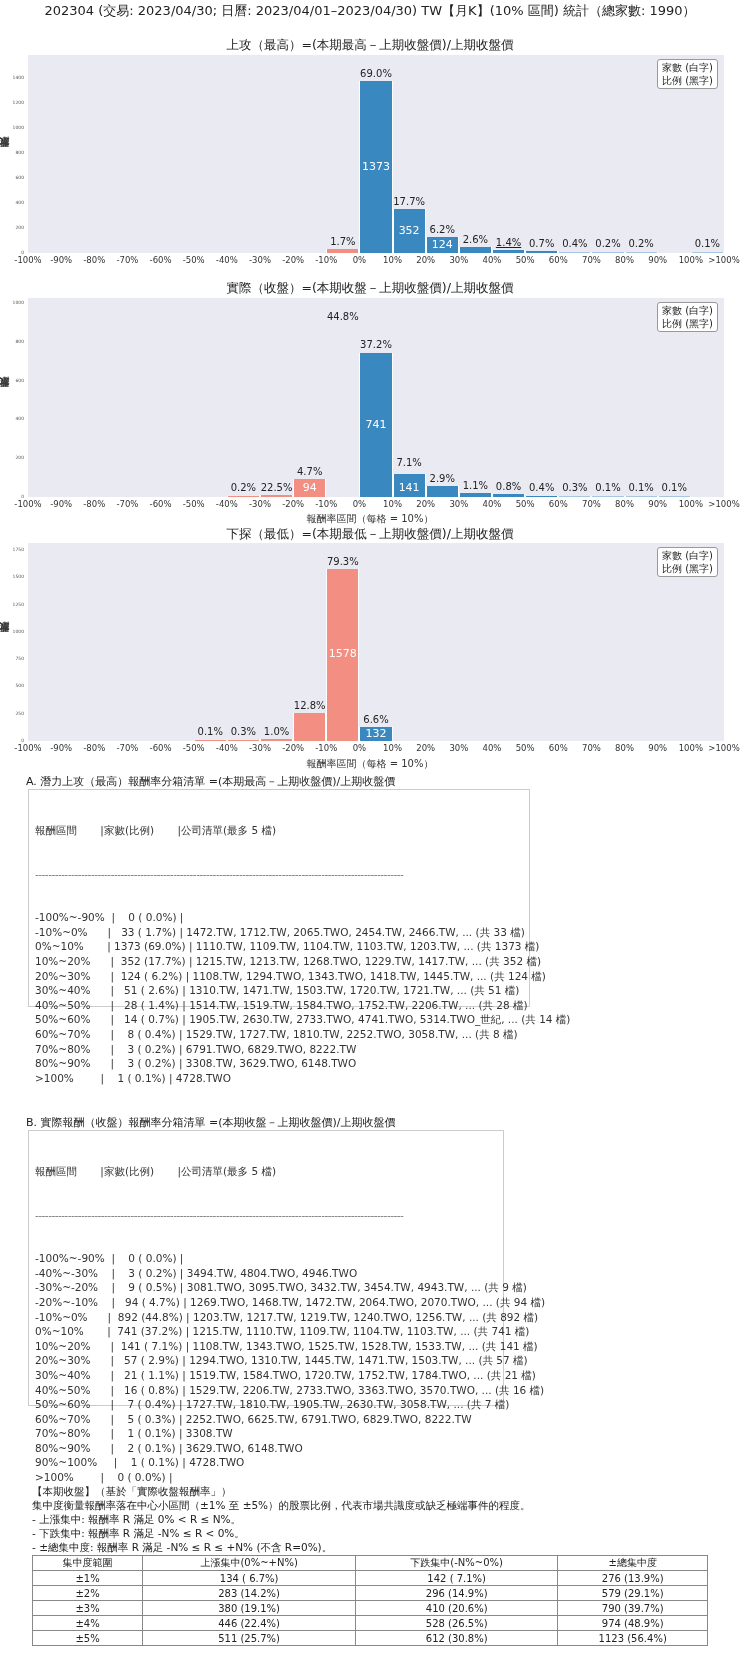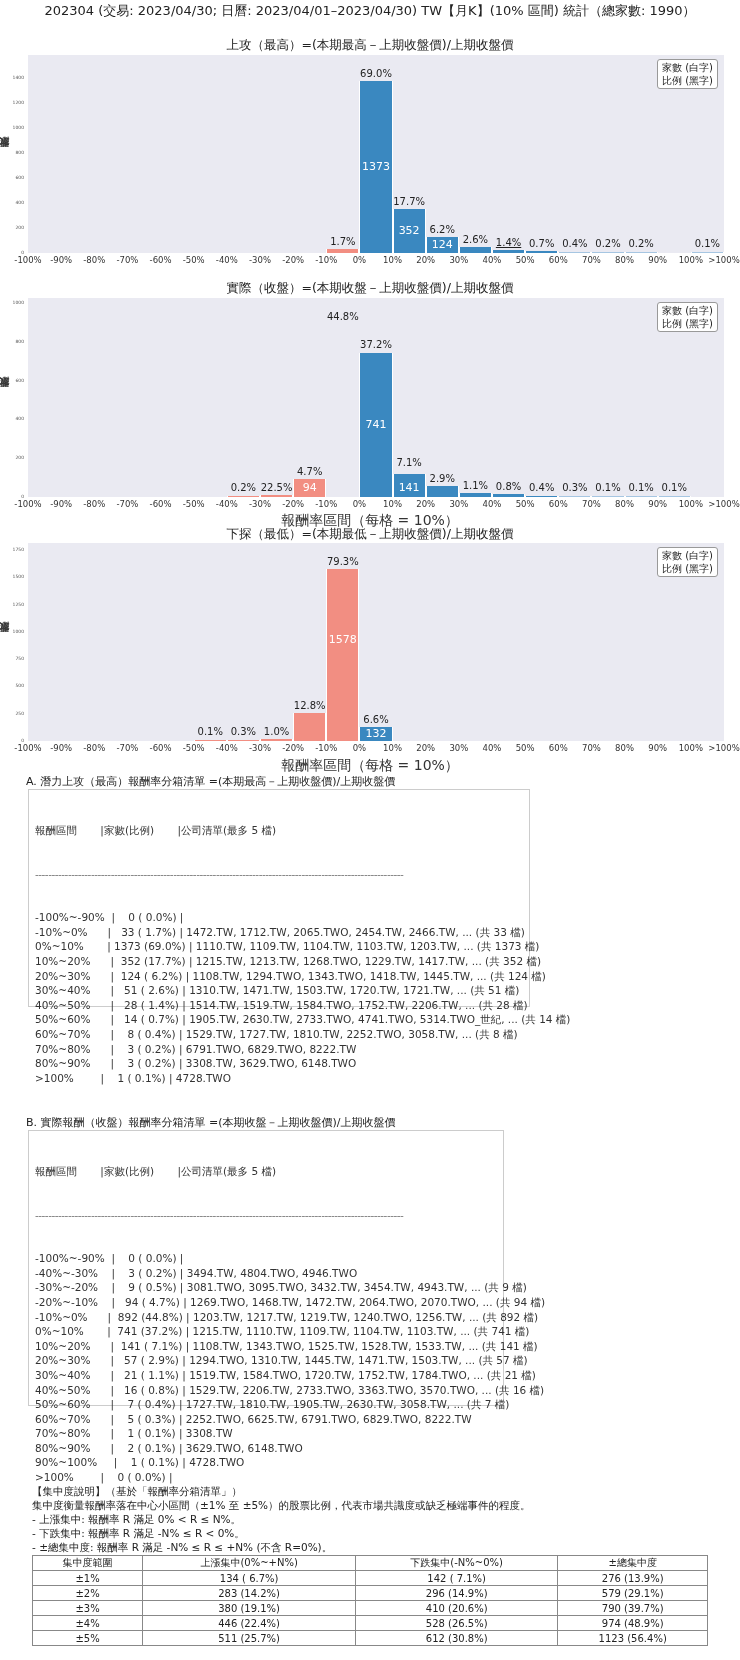--- a/index.html
+++ b/index.html
@@ -9,21 +9,21 @@
   .plot { position: absolute; left: 28px; width: 696px; background: #eaeaf2; }
   .ylabel { position: absolute; left: -2px; font-size: 10px; color: #333; writing-mode: vertical-rl; transform: rotate(180deg); text-align: center; width: 14px; }
   .ytick { position: absolute; font-size: 4.5px; color: #555; width: 22px; text-align: right; left: 2px; }
   .bar { position: absolute; bottom: 0; border-left: 1px solid #fff; border-right: 1px solid #fff; }
   .bar.neg { background: #f28e82; }
   .bar.pos { background: #3a88c0; }
   .bar.light { background: #a6c6e2; }
   .count { position: absolute; width: 100%; text-align: center; color: #fff; font-size: 11px; left: 0; }
   .pct { position: absolute; text-align: center; font-size: 10px; color: #222; width: 40px; margin-left: -4px; }
   .xtick { position: absolute; font-size: 8.5px; color: #333; width: 40px; margin-left: -20px; text-align: center; }
-  .xlabel { position: absolute; left: 0; width: 740px; text-align: center; font-size: 14px; color: #333; }
+  .xlabel { position: absolute; left: 0; width: 740px; text-align: center; font-size: 10px; color: #333; }
   .legend-box { position: absolute; right: 6px; top: 4px; background: #fff; border: 1px solid #999; border-radius: 3px; padding: 1px 4px; font-size: 10px; line-height: 13px; color: #222; }
   .section-title { position: absolute; left: 26px; font-size: 11px; color: #222; }
   .listbox { position: absolute; left: 28px; border: 1px solid #ccc; background: #fff; padding: 4px 6px; font-size: 10.5px; line-height: 14.6px; color: #333; white-space: pre; }
   .listbox .sep { color: #777; letter-spacing: -0.5px; overflow: hidden; height: 14px; }
   .conc { position: absolute; left: 32px; font-size: 10.5px; line-height: 13.5px; color: #222; }
   table.conc-table { position: absolute; left: 32px; top: 1555px; width: 676px; border-collapse: collapse; font-size: 10px; color: #222; }
   .conc-table th, .conc-table td { border: 1px solid #888; text-align: center; height: 15px; font-weight: normal; padding: 0; }
 </style>
 </head>
 <body>
@@ -121,21 +121,21 @@
     <div class="pct" style="left: 166.286px; bottom: 4px;">0.1%</div>
     <div class="bar neg" style="left: 198.857px; width: 33.1429px; height: 1.5px;"></div>
     <div class="pct" style="left: 199.429px; bottom: 4px;">0.3%</div>
     <div class="bar neg" style="left: 232px; width: 33.1429px; height: 2.18182px;"></div>
     <div class="pct" style="left: 232.571px; bottom: 4.18182px;">1.0%</div>
     <div class="bar neg" style="left: 265.143px; width: 33.1429px; height: 27.7091px;">
       <div class="count" style="top: 6.85455px; margin-left: 39px;">254</div>
     </div>
     <div class="pct" style="left: 265.714px; bottom: 29.7091px;">12.8%</div>
     <div class="bar neg" style="left: 298.286px; width: 33.1429px; height: 172.145px;">
-      <div class="count" style="top: 64px; text-align: center;">1578</div>
+      <div class="count" style="top: 78px; text-align: center;">1578</div>
     </div>
     <div class="pct" style="left: 298.857px; bottom: 174.145px;">79.3%</div>
     <div class="bar pos" style="left: 331.429px; width: 33.1429px; height: 14.4px;">
       <div class="count" style="top: 0.2px;">132</div>
     </div>
     <div class="pct" style="left: 332px; bottom: 16.4px;">6.6%</div>
   </div>
 <div class="xlabel" style="top:757px">報酬率區間（每格 = 10%）</div>
 
 <div class="section-title" style="top:774px">A. 潛力上攻（最高）報酬率分箱清單 =(本期最高－上期收盤價)/上期收盤價</div>
@@ -145,21 +145,21 @@
   <div id="listA-rows"><div>-100%~-90%  |    0 ( 0.0%) |</div><div>-10%~0%      |   33 ( 1.7%) | 1472.TW, 1712.TW, 2065.TWO, 2454.TW, 2466.TW, ... (共 33 檔)</div><div>0%~10%       | 1373 (69.0%) | 1110.TW, 1109.TW, 1104.TW, 1103.TW, 1203.TW, ... (共 1373 檔)</div><div>10%~20%      |  352 (17.7%) | 1215.TW, 1213.TW, 1268.TWO, 1229.TW, 1417.TW, ... (共 352 檔)</div><div>20%~30%      |  124 ( 6.2%) | 1108.TW, 1294.TWO, 1343.TWO, 1418.TW, 1445.TW, ... (共 124 檔)</div><div>30%~40%      |   51 ( 2.6%) | 1310.TW, 1471.TW, 1503.TW, 1720.TW, 1721.TW, ... (共 51 檔)</div><div>40%~50%      |   28 ( 1.4%) | 1514.TW, 1519.TW, 1584.TWO, 1752.TW, 2206.TW, ... (共 28 檔)</div><div>50%~60%      |   14 ( 0.7%) | 1905.TW, 2630.TW, 2733.TWO, 4741.TWO, 5314.TWO_世紀, ... (共 14 檔)</div><div>60%~70%      |    8 ( 0.4%) | 1529.TW, 1727.TW, 1810.TW, 2252.TWO, 3058.TW, ... (共 8 檔)</div><div>70%~80%      |    3 ( 0.2%) | 6791.TWO, 6829.TWO, 8222.TW</div><div>80%~90%      |    3 ( 0.2%) | 3308.TW, 3629.TWO, 6148.TWO</div><div>&gt;100%        |    1 ( 0.1%) | 4728.TWO</div></div>
 </div>
 
 <div class="section-title" style="top:1115px">B. 實際報酬（收盤）報酬率分箱清單 =(本期收盤－上期收盤價)/上期收盤價</div>
 <div class="listbox" id="listB" style="top:1130px;width:476px;height:276px">
   <div>報酬區間       |家數(比例)       |公司清單(最多 5 檔)</div>
   <div class="sep">----------------------------------------------------------------------------------------------------------------</div>
   <div id="listB-rows"><div>-100%~-90%  |    0 ( 0.0%) |</div><div>-40%~-30%    |    3 ( 0.2%) | 3494.TW, 4804.TWO, 4946.TWO</div><div>-30%~-20%    |    9 ( 0.5%) | 3081.TWO, 3095.TWO, 3432.TW, 3454.TW, 4943.TW, ... (共 9 檔)</div><div>-20%~-10%    |   94 ( 4.7%) | 1269.TWO, 1468.TW, 1472.TW, 2064.TWO, 2070.TWO, ... (共 94 檔)</div><div>-10%~0%      |  892 (44.8%) | 1203.TW, 1217.TW, 1219.TW, 1240.TWO, 1256.TW, ... (共 892 檔)</div><div>0%~10%       |  741 (37.2%) | 1215.TW, 1110.TW, 1109.TW, 1104.TW, 1103.TW, ... (共 741 檔)</div><div>10%~20%      |  141 ( 7.1%) | 1108.TW, 1343.TWO, 1525.TW, 1528.TW, 1533.TW, ... (共 141 檔)</div><div>20%~30%      |   57 ( 2.9%) | 1294.TWO, 1310.TW, 1445.TW, 1471.TW, 1503.TW, ... (共 57 檔)</div><div>30%~40%      |   21 ( 1.1%) | 1519.TW, 1584.TWO, 1720.TW, 1752.TW, 1784.TWO, ... (共 21 檔)</div><div>40%~50%      |   16 ( 0.8%) | 1529.TW, 2206.TW, 2733.TWO, 3363.TWO, 3570.TWO, ... (共 16 檔)</div><div>50%~60%      |    7 ( 0.4%) | 1727.TW, 1810.TW, 1905.TW, 2630.TW, 3058.TW, ... (共 7 檔)</div><div>60%~70%      |    5 ( 0.3%) | 2252.TWO, 6625.TW, 6791.TWO, 6829.TWO, 8222.TW</div><div>70%~80%      |    1 ( 0.1%) | 3308.TW</div><div>80%~90%      |    2 ( 0.1%) | 3629.TWO, 6148.TWO</div><div>90%~100%     |    1 ( 0.1%) | 4728.TWO</div><div>&gt;100%        |    0 ( 0.0%) |</div></div>
 </div>
 
-<div class="conc" style="top:1485px">【集中度說明】（基於「報酬率分箱清單」）</div>
+<div class="conc" style="top:1485px">【本期收盤】（基於「實際收盤報酬率」）</div>
 <div class="conc" style="top:1499px">集中度衡量報酬率落在中心小區間（±1% 至 ±5%）的股票比例，代表市場共識度或缺乏極端事件的程度。</div>
 <div class="conc" style="top:1513px"> - 上漲集中: 報酬率 R 滿足 0% &lt; R ≤ N%。</div>
 <div class="conc" style="top:1527px"> - 下跌集中: 報酬率 R 滿足 -N% ≤ R &lt; 0%。</div>
 <div class="conc" style="top:1541px"> - ±總集中度: 報酬率 R 滿足 -N% ≤ R ≤ +N% (不含 R=0%)。</div>
 <table class="conc-table">
   <thead>
       <tr id="conc-head">
         <th>集中度範圍</th>
         <th>上漲集中(0%~+N%)</th>
         <th>下跌集中(-N%~0%)</th>

